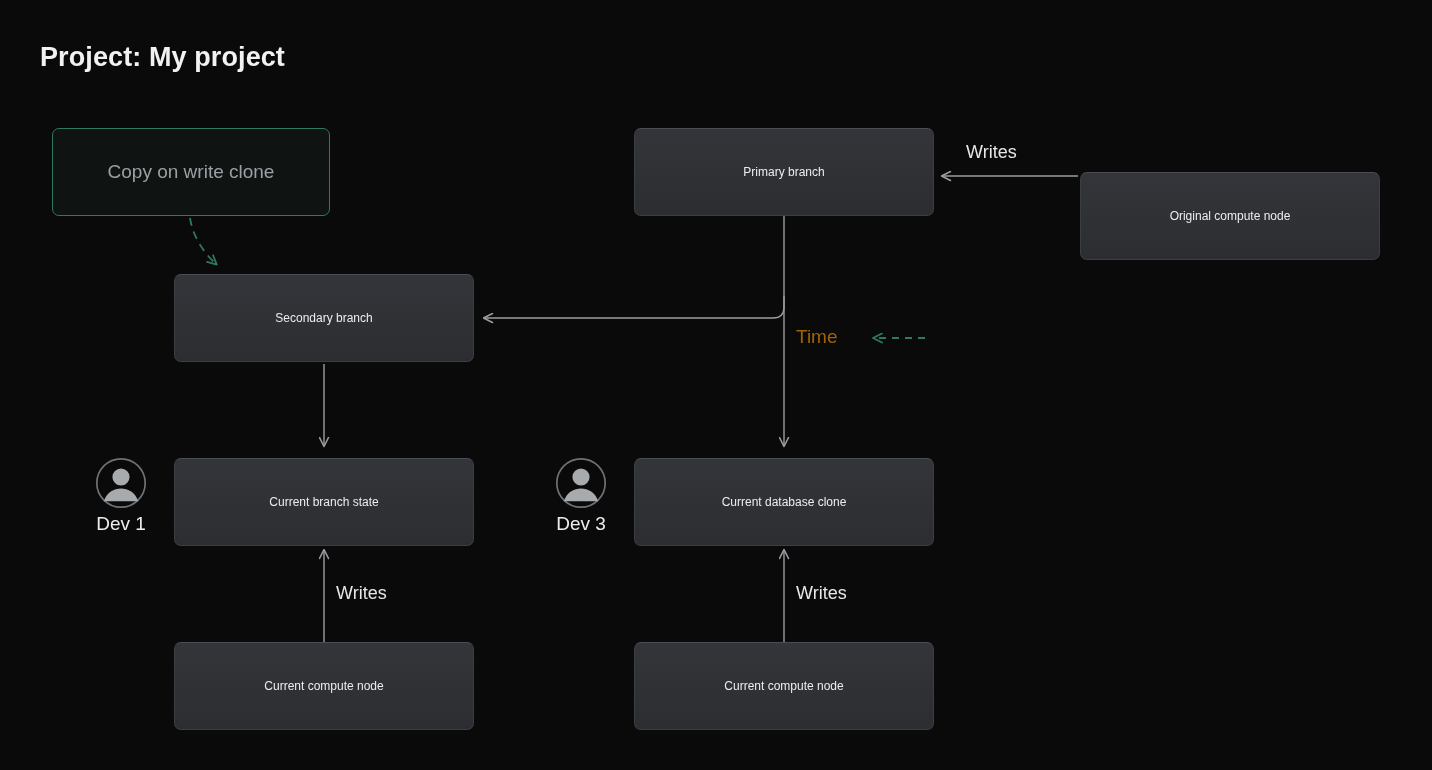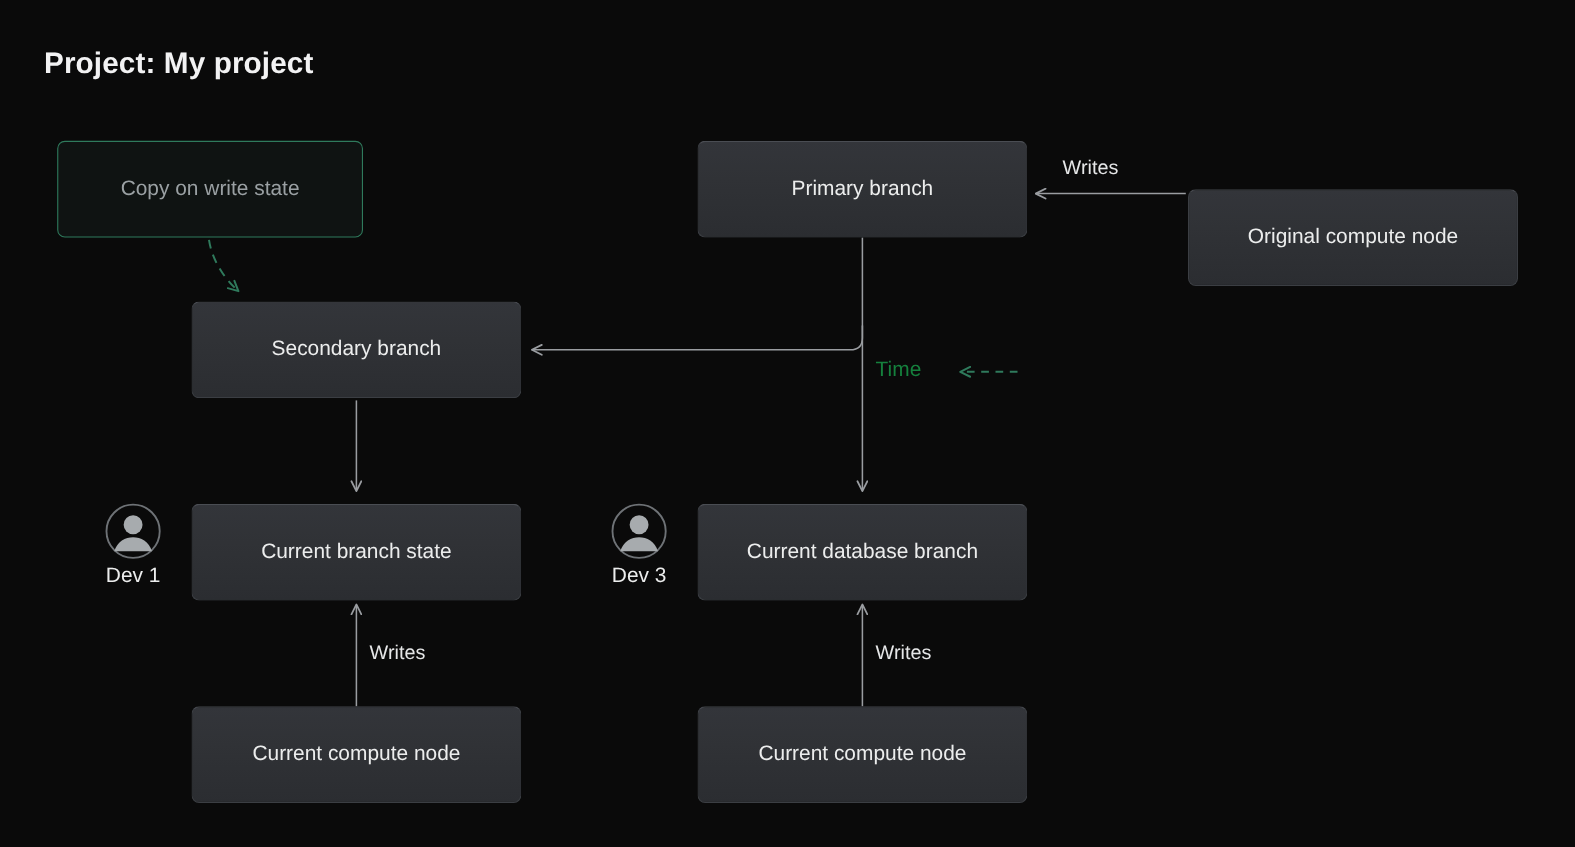--- a/index.html
+++ b/index.html
@@ -32,21 +32,21 @@
     letter-spacing: 0.1px;
     white-space: nowrap;
   }
   .node {
     position: absolute;
     box-sizing: border-box;
     display: flex;
     align-items: center;
     justify-content: center;
     border-radius: 7px;
-    font-size: 19px;
+    font-size: 12px;
     color: #eceded;
     text-align: right;
     background: linear-gradient(180deg, #33353a 0%, #303236 40%, #2b2d31 100%);
     border: 1px solid #3b3e43;
     border-top-color: #4a4d53;
     white-space: nowrap;
   }
   .node-callout {
     position: absolute;
     box-sizing: border-box;
@@ -63,21 +63,21 @@
   .node-callout.leftpad { padding-left: 28px; padding-right: 18px; }
   .edge-label {
     position: absolute;
     font-size: 18px;
     color: #e6e7e8;
     white-space: nowrap;
   }
   .axis-label {
     position: absolute;
     font-size: 19px;
-    color: #15803d;
+    color: #a16207;
     white-space: nowrap;
   }
   .dev {
     position: absolute;
     display: flex;
     flex-direction: column;
     align-items: center;
     width: 66px;
   }
   .dev .avatar { display: block; }
@@ -132,42 +132,42 @@
     <g>
       <line x1="784" y1="642" x2="784" y2="550" stroke="#9a9da1" stroke-width="1.4" marker-end="url(#arrow-gray)"></line>
     </g>
 
     <g>
       <line x1="925" y1="338" x2="874" y2="338" stroke="#2f7a5c" stroke-width="1.8" stroke-dasharray="7 6" marker-end="url(#arrow-green)"></line>
     </g>
   </svg>
 
   <div class="node-callout center" style="left:52px; top:128px; width:278px; height:88px;">
-    <span>Copy on write state</span>
+    <span>Copy on write clone</span>
   </div>
 
   <div class="node" style="left:634px; top:128px; width:300px; height:88px;">
     <span>Primary branch</span>
   </div>
 
   <div class="node" style="left:1080px; top:128px; width:300px; height:88px;margin-top:44px;">
     <span>Original compute node</span>
   </div>
 
   <div class="node" style="left:174px; top:274px; width:300px; height:88px;">
     <span>Secondary branch</span>
   </div>
 
 
   <div class="node" style="left:174px; top:458px; width:300px; height:88px;">
     <span>Current branch state</span>
   </div>
 
   <div class="node" style="left:634px; top:458px; width:300px; height:88px;">
-    <span>Current database branch</span>
+    <span>Current database clone</span>
   </div>
 
   <div class="node" style="left:174px; top:642px; width:300px; height:88px;">
     <span>Current compute node</span>
   </div>
 
   <div class="node" style="left:634px; top:642px; width:300px; height:88px;">
     <span>Current compute node</span>
   </div>
 

